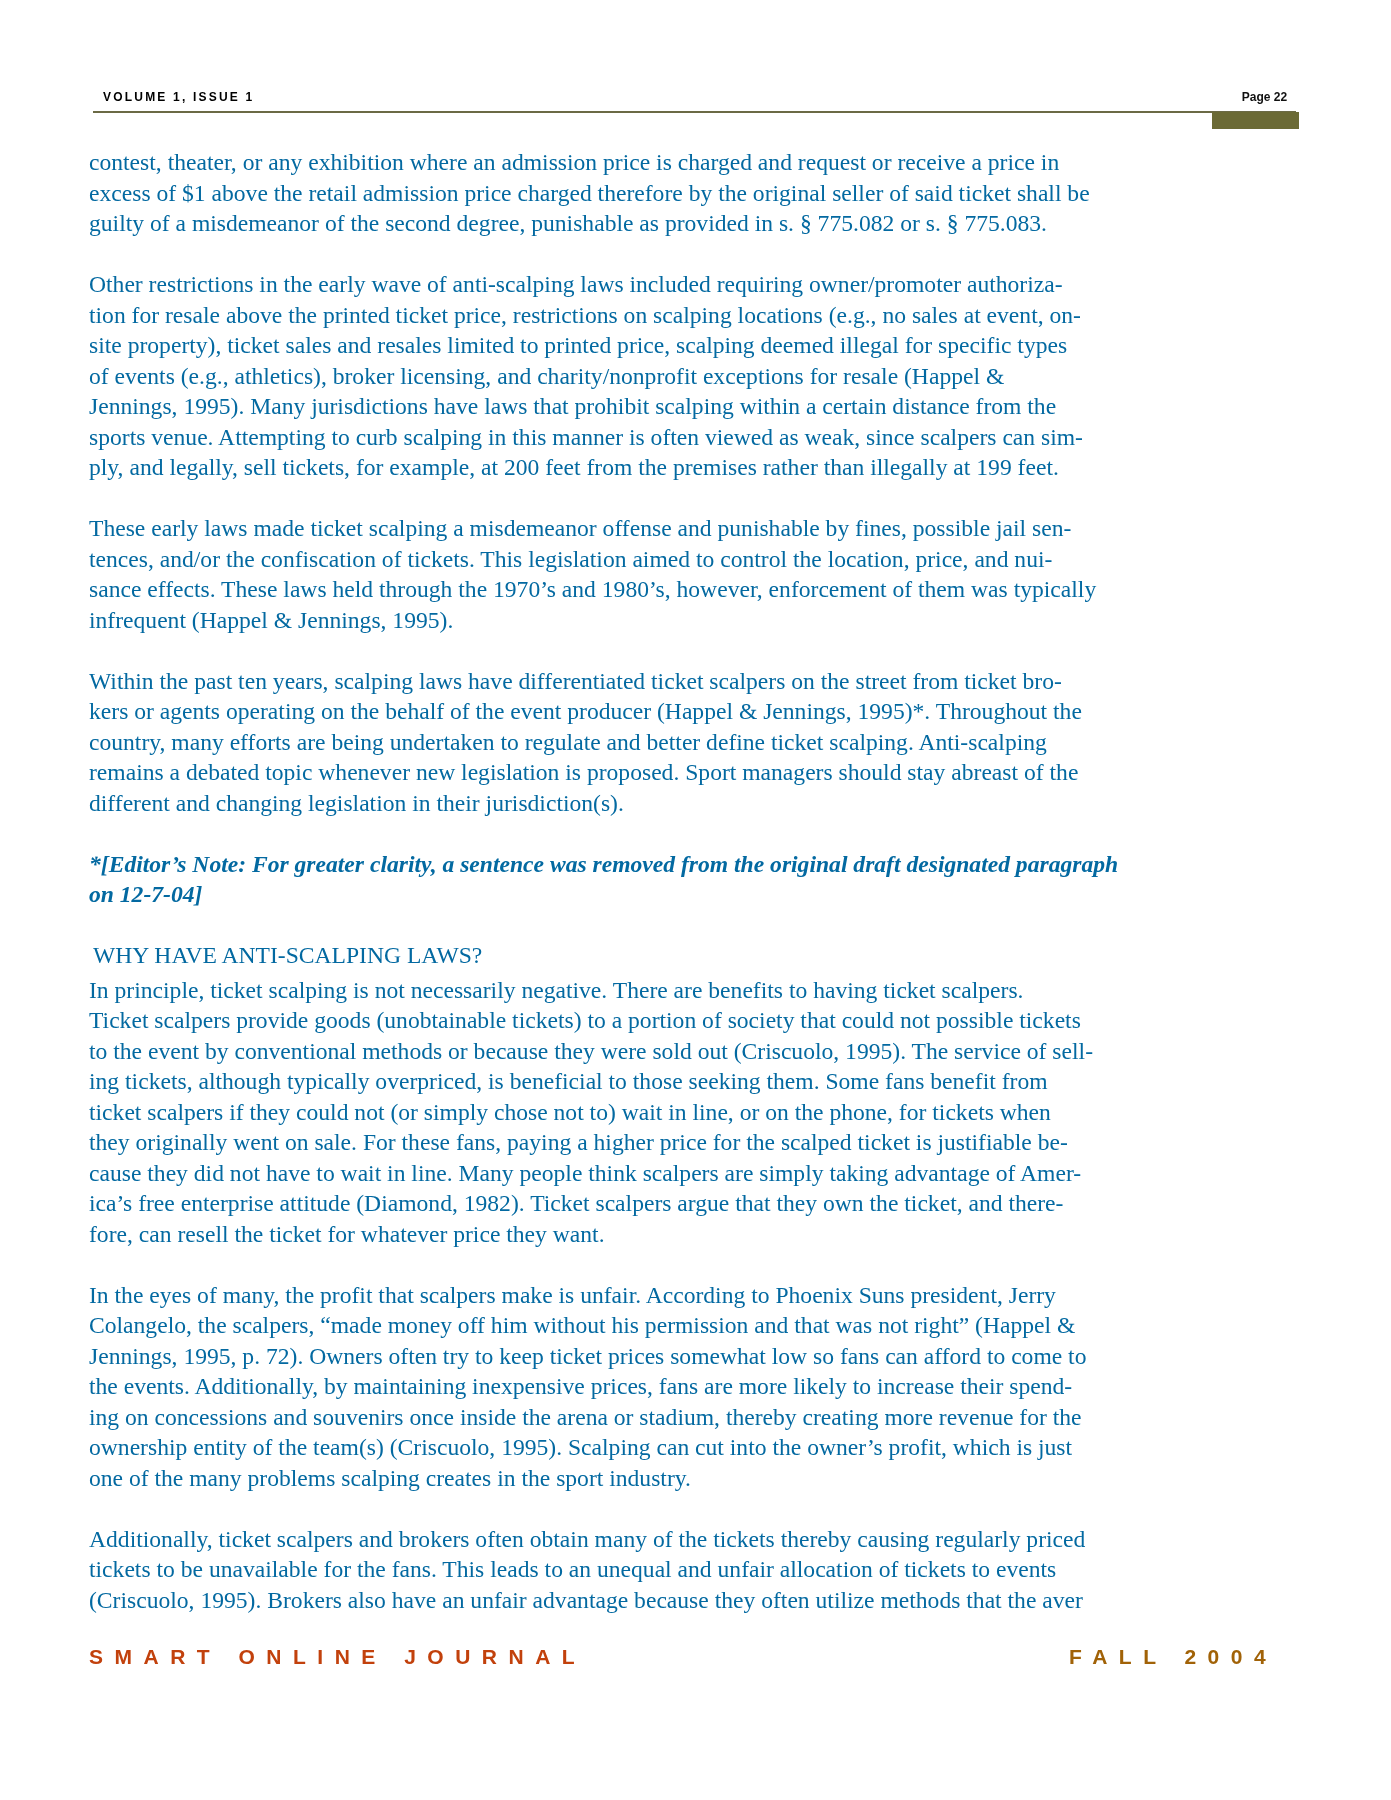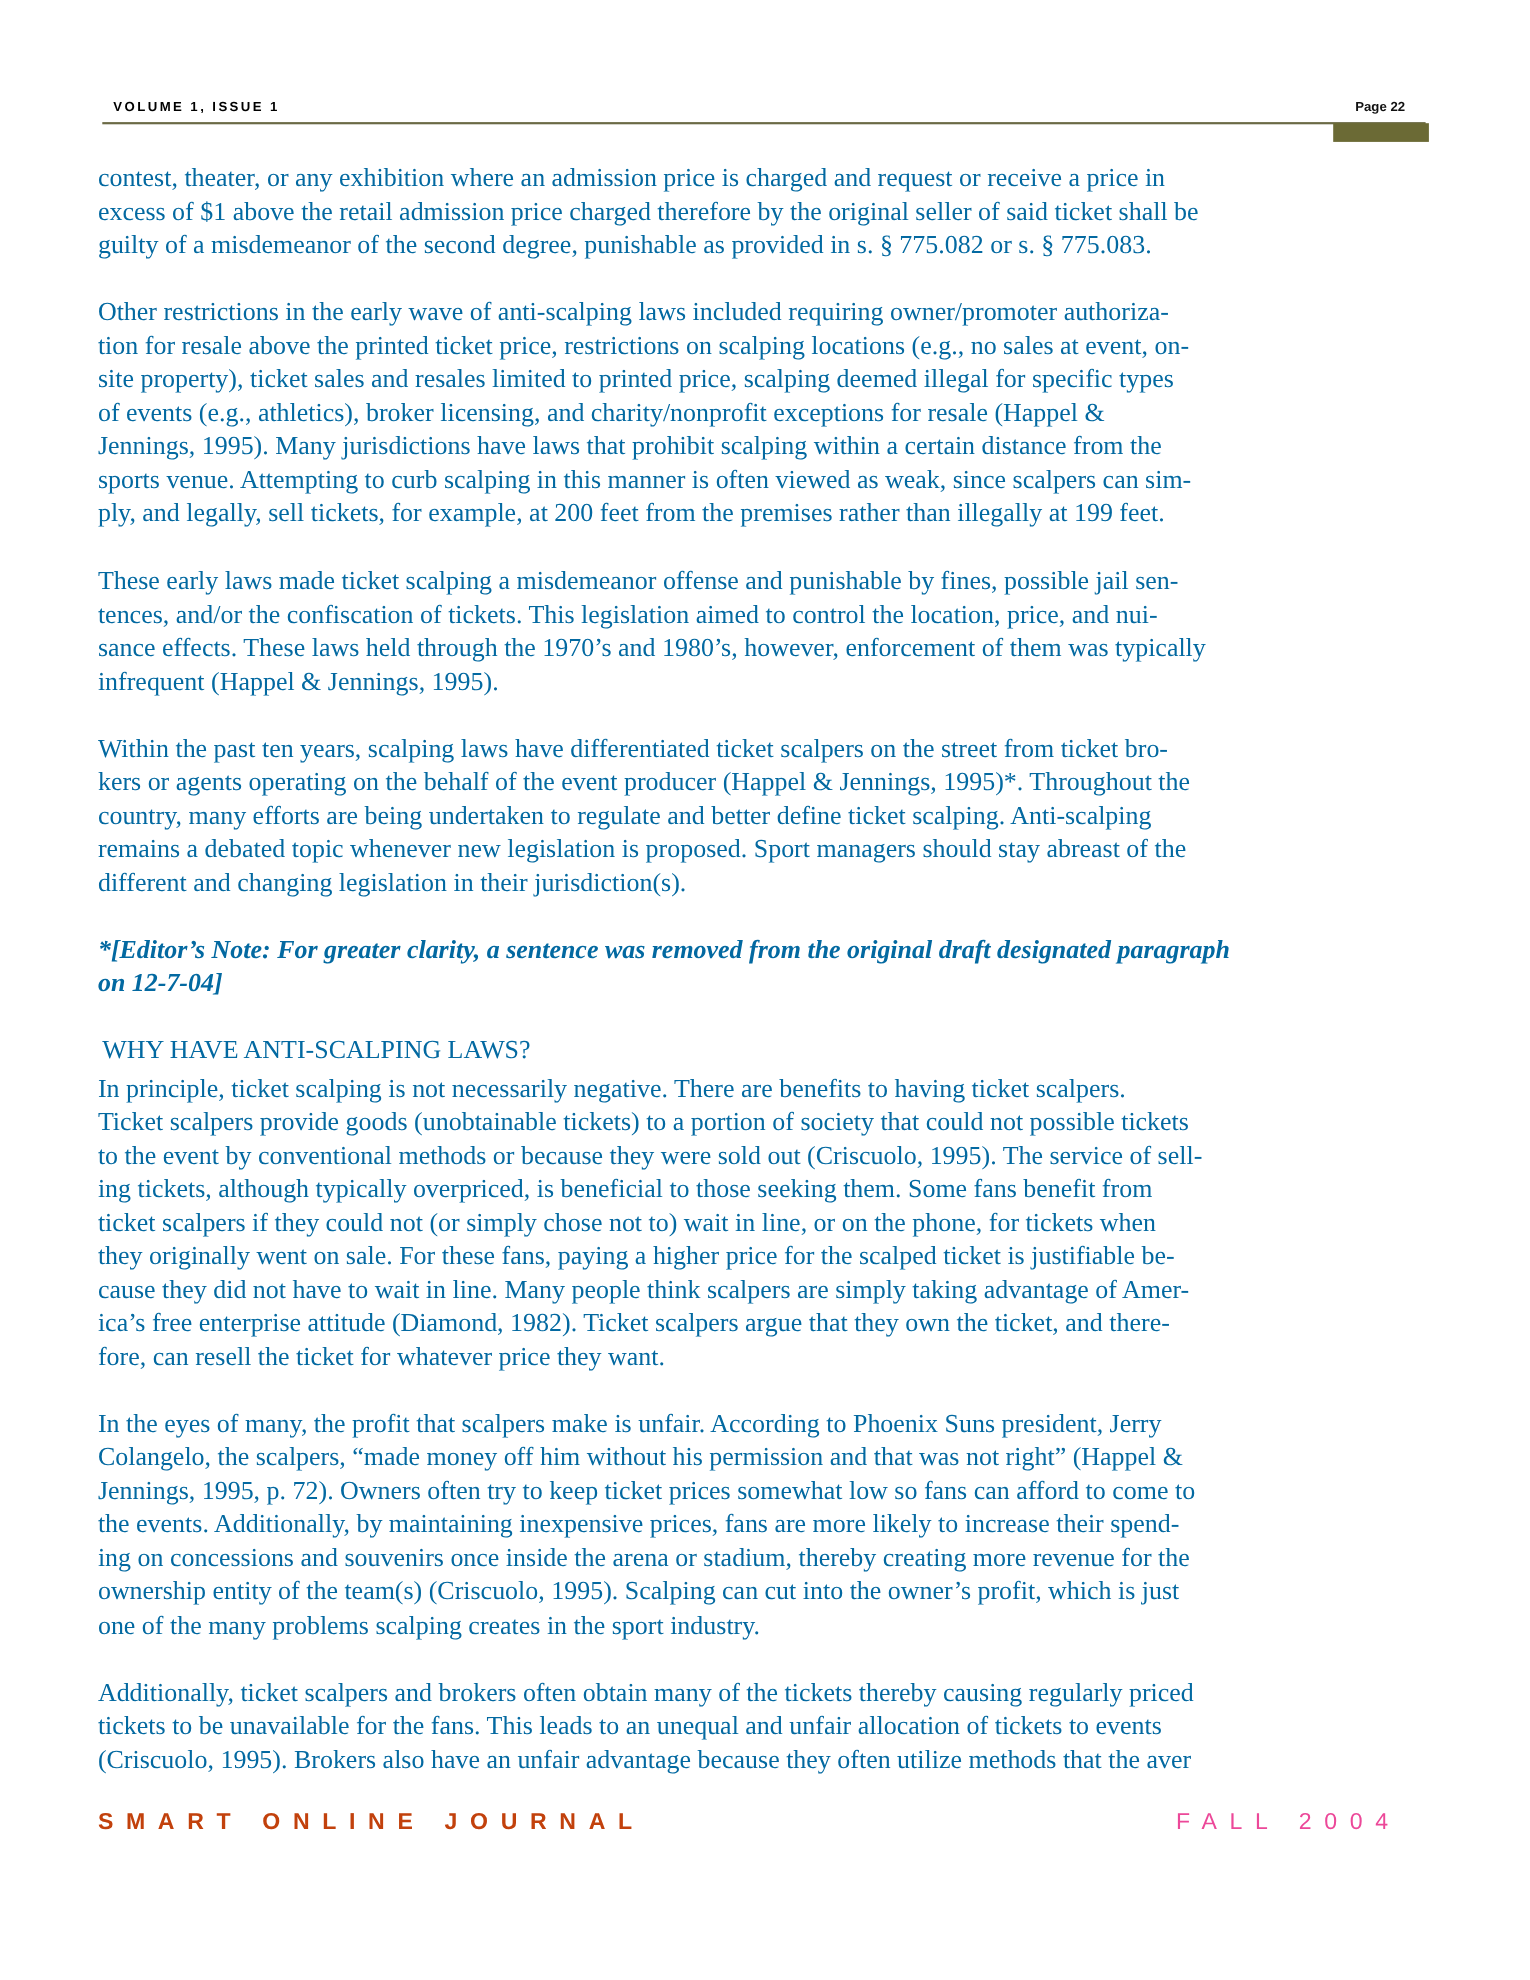--- a/index.html
+++ b/index.html
@@ -3,21 +3,21 @@
 <meta charset="utf-8">
 <style>
   html, body { margin: 0; padding: 0; background: #ffffff; }
   body { width: 1391px; height: 1800px; position: relative; overflow: hidden; color: #141414; }
   .header-title {
     position: absolute; left: 103px; top: 90px;
     font-family: "Liberation Sans", sans-serif; font-weight: bold;
     font-size: 12px; letter-spacing: 2.2px; color: #000000;
   }
   .header-page {
-    position: absolute; left: 1232px; top: 90px; width: 65px; text-align: left;
+    position: absolute; left: 1232px; top: 90px; width: 65px; text-align: center;
     font-family: "Liberation Sans", sans-serif; font-weight: bold;
     font-size: 12px; color: #111;
   }
   .header-rule { position: absolute; left: 93px; top: 111px; width: 1203px; height: 2px; background: #6b6a45; }
   .header-block { position: absolute; left: 1212px; top: 112px; width: 87px; height: 17px; background: #6b6a35; }
   .content {
     position: absolute; left: 89px; top: 147px; width: 1220px;
     font-family: Liberation Serif, serif; font-size: 23.6px; line-height: 30.5px;
     color: #0369a1;
   }
@@ -26,22 +26,22 @@
   .content .heading { margin: 4px; }
   .content p.after-heading { margin-top: 0; }
   .line { display: block; white-space: nowrap; }
   .footer-left {
     position: absolute; left: 89px; top: 1645px;
     font-family: "Liberation Sans", sans-serif; font-weight: bold;
     font-size: 21px; letter-spacing: 11.5px; color: #c2410c;
   }
   .footer-right {
     position: absolute; left: 1069px; top: 1645px;
-    font-family: "Liberation Sans", sans-serif; font-weight: normal;
-    font-size: 21px; letter-spacing: 11.5px; color: #ec4899;
+    font-family: "Liberation Sans", sans-serif; font-weight: bold;
+    font-size: 21px; letter-spacing: 11.5px; color: #a16207;
   }
 </style>
 </head>
 <body>
 
 <div>
   <div class="header-title">VOLUME 1, ISSUE 1</div>
   <div class="header-page">Page 22</div>
   <div class="header-rule"></div>
   <div class="header-block"></div>

